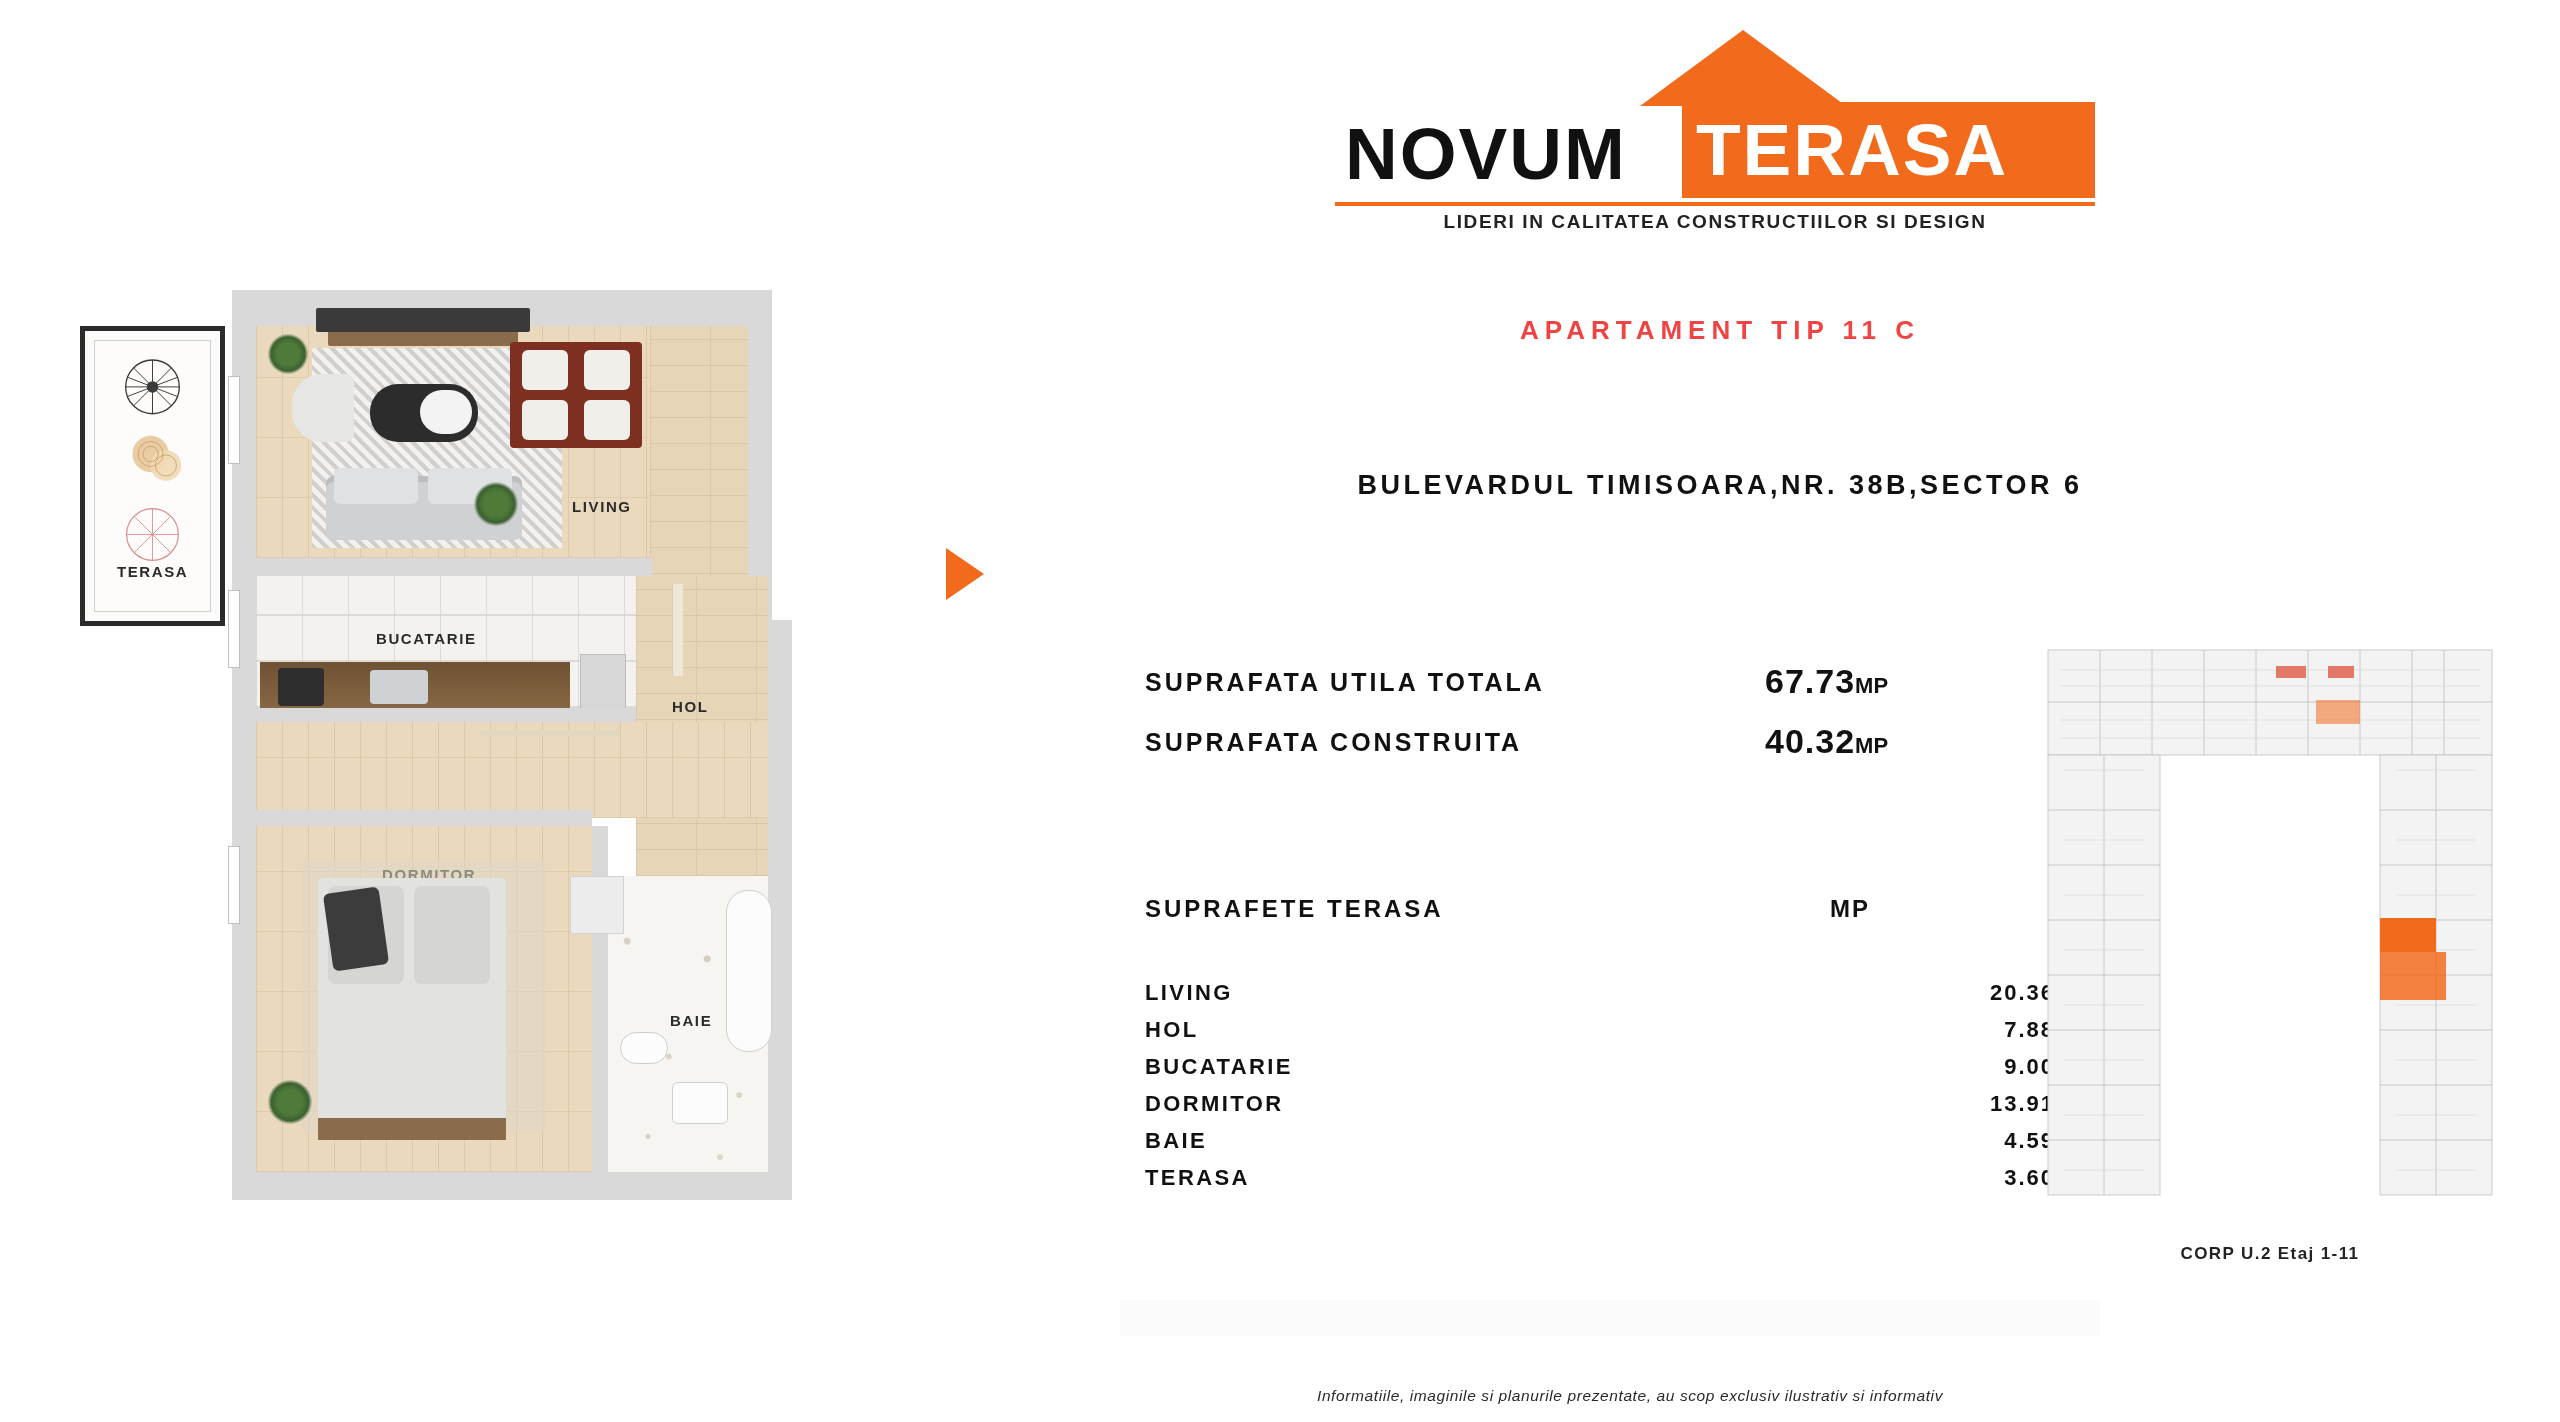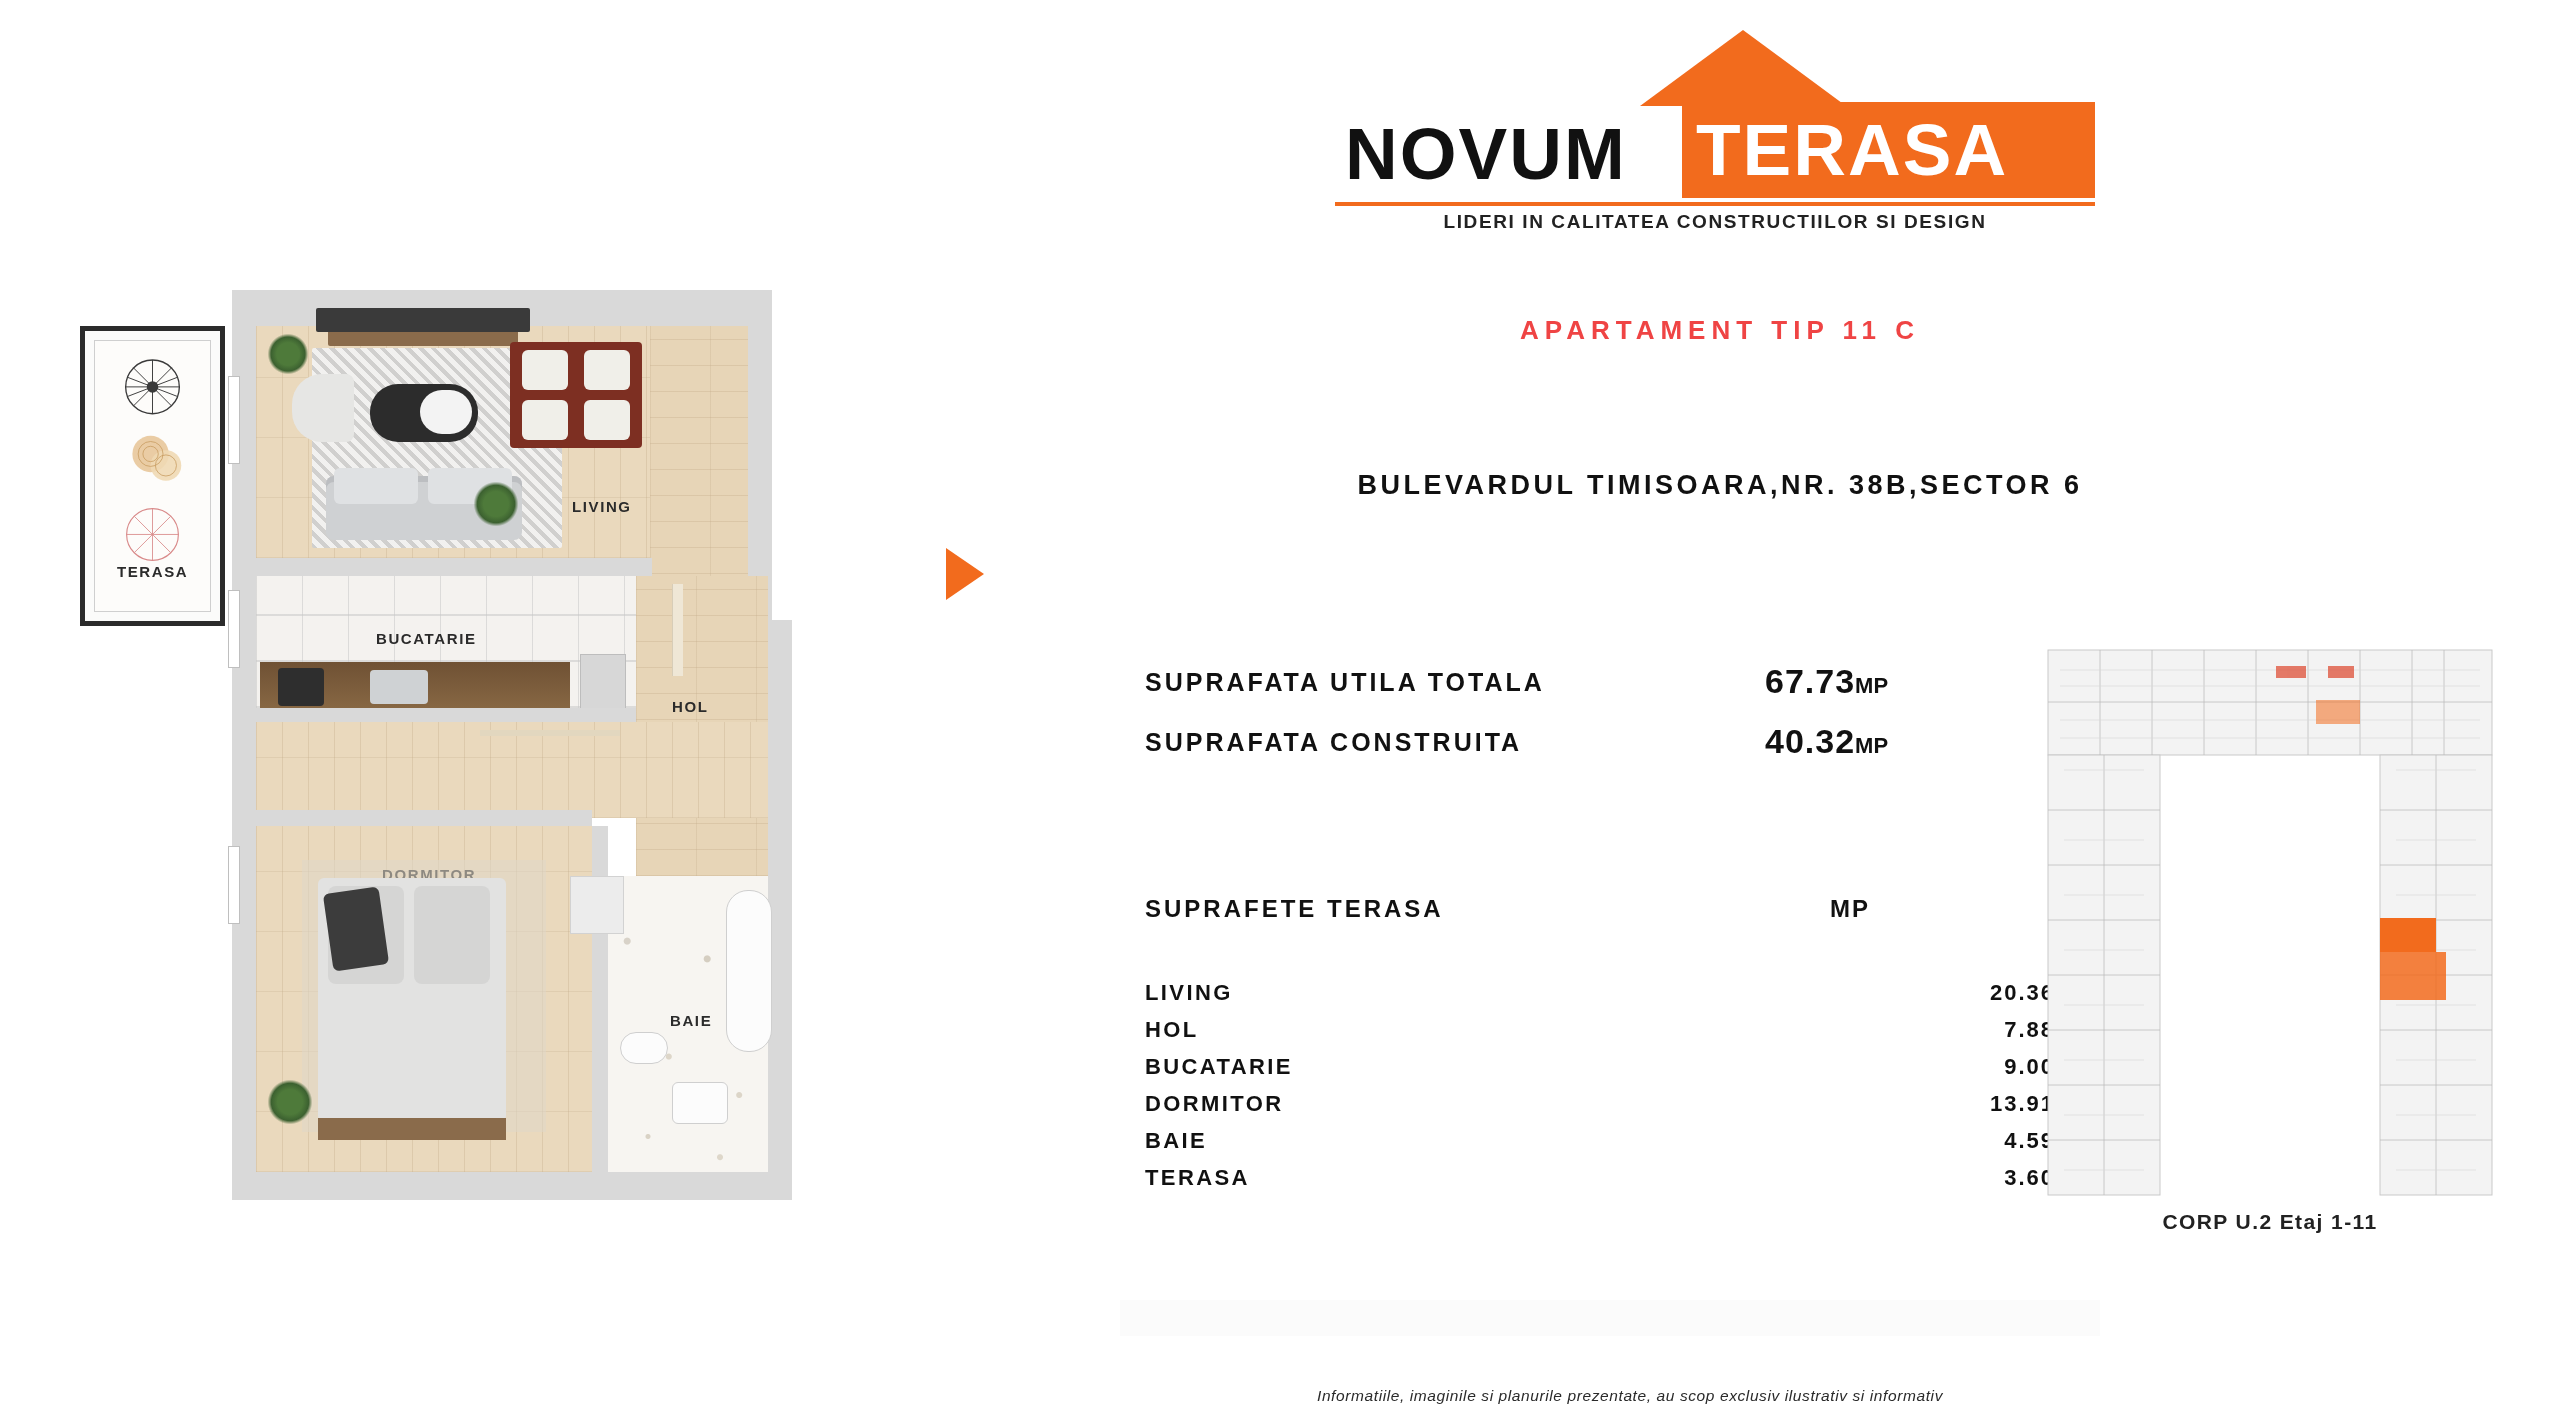--- a/index.html
+++ b/index.html
@@ -213,24 +213,24 @@
     width: 460px;
     height: 590px;
   }
   #keyplan-canvas {
     position: absolute;
     inset: 0;
   }
   #keyplan-caption {
     position: absolute;
     left: 2040px;
-    top: 1210px;
+    top: 1244px;
     width: 460px;
     text-align: center;
-    font-size: 21px;
+    font-size: 17px;
     font-weight: bold;
     letter-spacing: 1.4px;
     color: #222;
   }
 
   
   #disclaimer {
     position: absolute;
     left: 1130px;
     top: 1375px;

